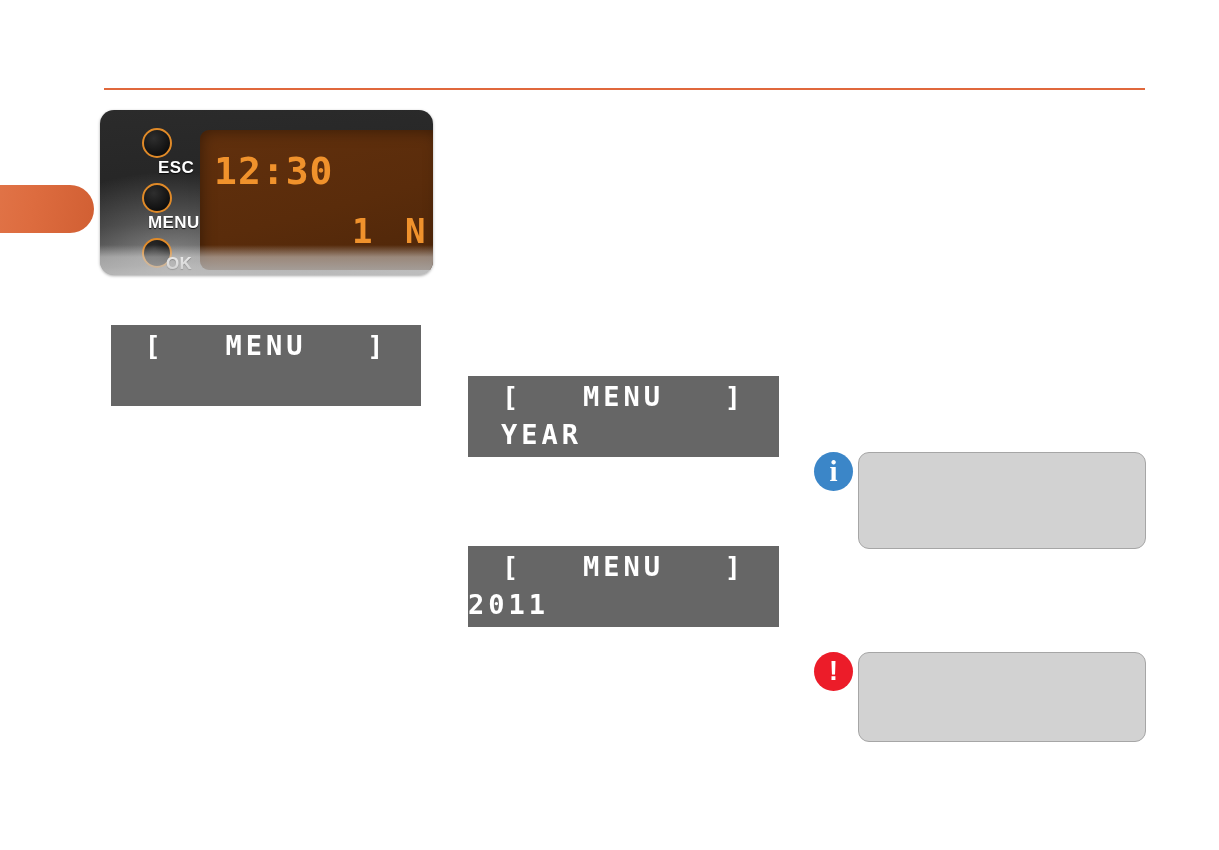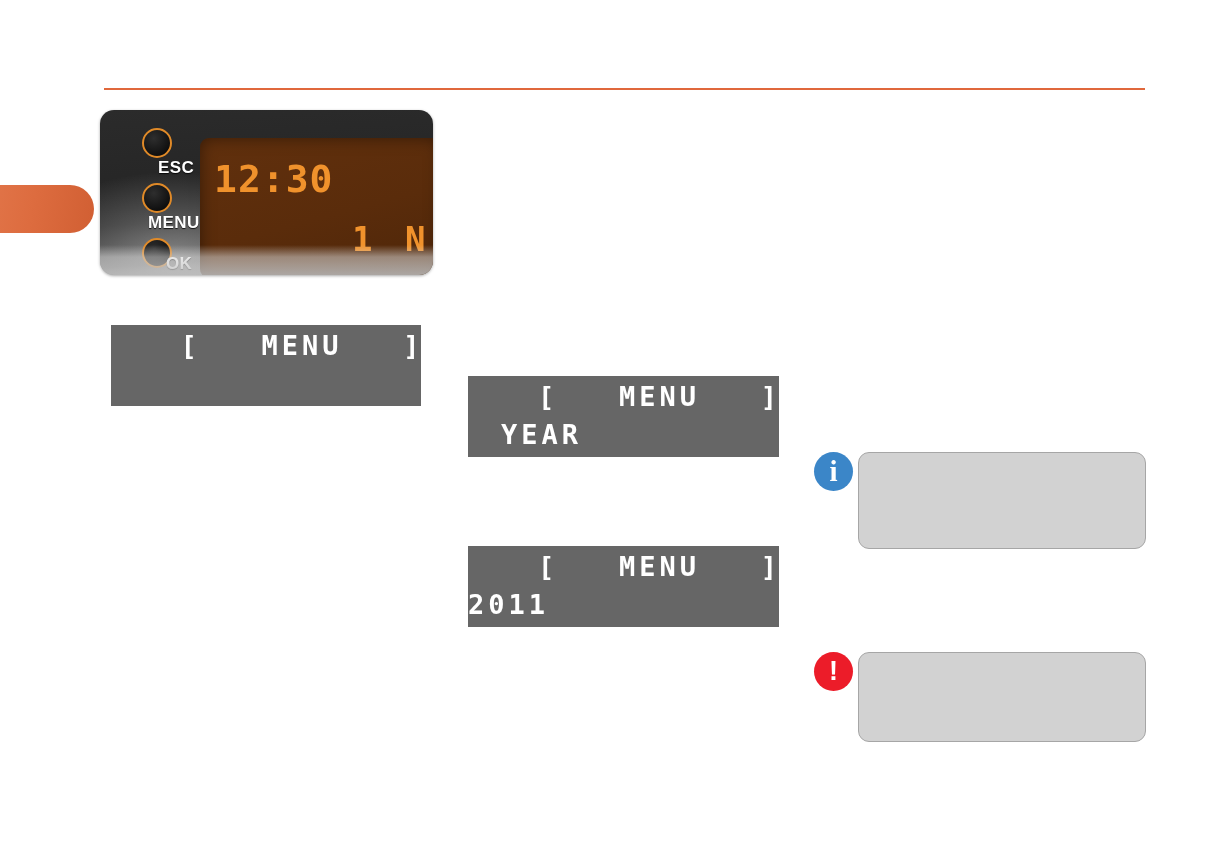--- a/index.html
+++ b/index.html
@@ -90,21 +90,21 @@
     text-shadow: 0 1px 1px rgba(0,0,0,0.8);
     white-space: nowrap;
   }
   .dev-label.esc  { left: 58px;  top: 48px; }
   .dev-label.menu { left: 48px;  top: 103px; }
   .dev-label.ok   { left: 66px;  top: 144px; }
 
   .screen {
     position: absolute;
     left: 100px;
-    top: 28px;
+    top: 20px;
     width: 240px;
     height: 140px;
     border-radius: 9px;
     background: linear-gradient(165deg, #61300d 0%, #5a2c0b 55%, #4e2609 100%);
     box-shadow: inset 0 0 16px rgba(0,0,0,0.45);
     overflow: hidden;
     text-align: right;
   }
   .seg-orange {
     position: absolute;
@@ -141,21 +141,21 @@
     position: absolute;
     left: 0;
     width: 100%;
     white-space: pre;
     font-size: 27px;
     letter-spacing: 4px;
     line-height: 30px;
   }
   .lcd .row1 { top: 6px; }
   .lcd .row2 { top: 44px; }
-  .lcd .row.center { text-align: center; margin-left: 36px; }
+  .lcd .row.center { text-align: center; }
   .lcd .row.left   { text-align: left; padding-left: 33px; box-sizing: border-box; }
   .lcd .row.right  { text-align: left; padding-right: 16px; box-sizing: border-box; }
 
   #lcd-rev-wipe { left: 111px; top: 325px; width: 310px; height: 81px; }
   #lcd-year     { left: 468px; top: 376px; width: 311px; height: 81px; }
   #lcd-2011     { left: 468px; top: 546px; width: 311px; height: 81px; }
 
   
   .note {
     position: absolute;

